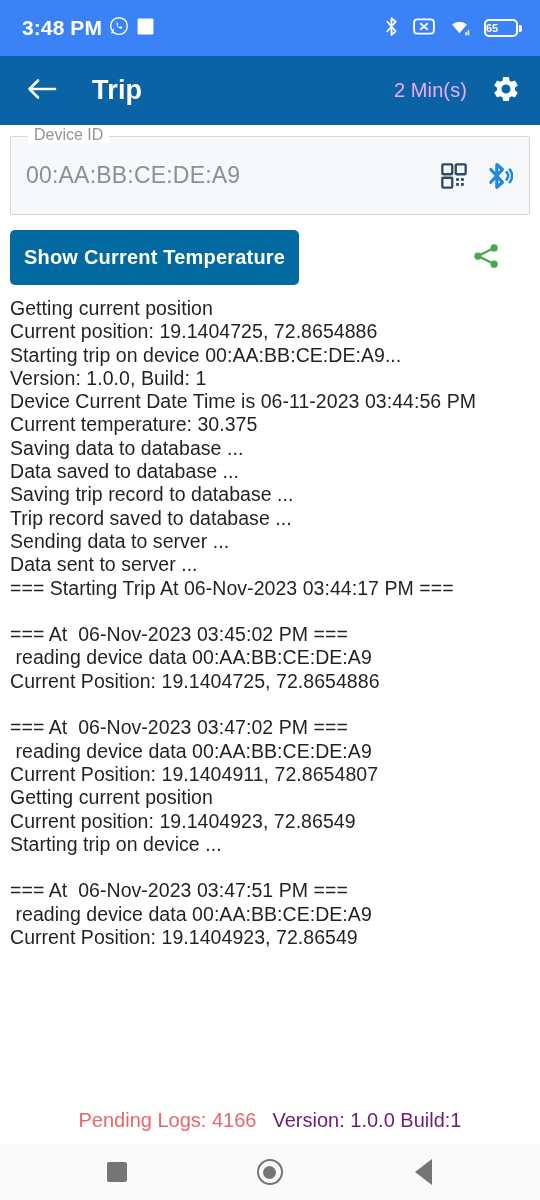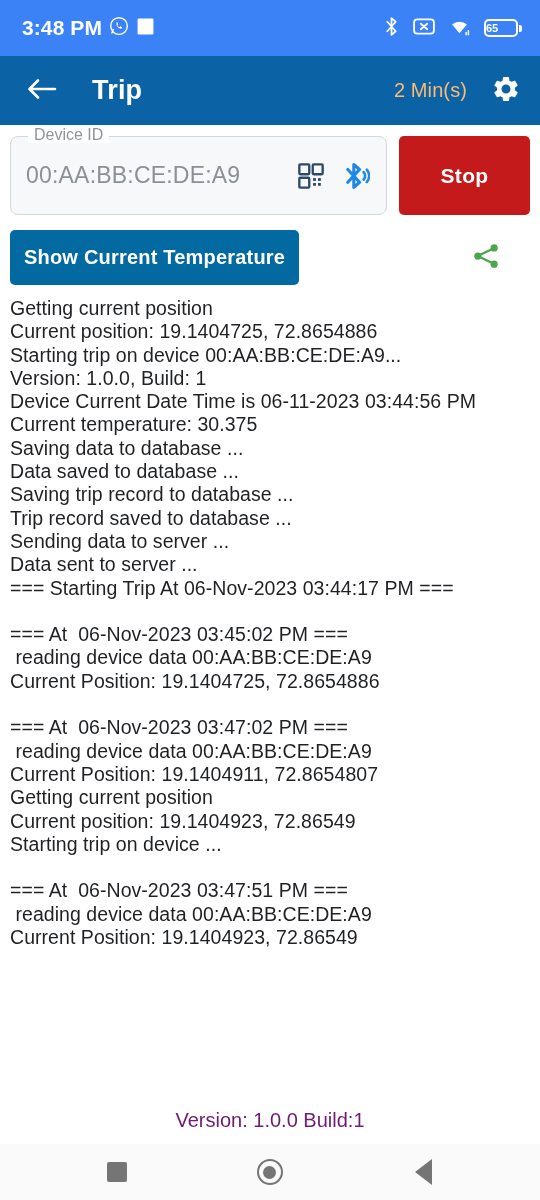--- a/index.html
+++ b/index.html
@@ -96,21 +96,21 @@
   }
   .app-title {
     color: #ffffff;
     font-size: 27px;
     font-weight: bold;
     margin-left: 32px;
     letter-spacing: 0.2px;
   }
   .app-bar-spacer { flex: 1 1 auto; }
   .timer-text {
-    color: #fdba74;
+    color: #f0abfc;
     font-size: 20px;
     margin-right: 22px;
     letter-spacing: 0.1px;
   }
   .gear-btn {
     width: 34px;
     height: 34px;
     display: flex;
     align-items: center;
     justify-content: center;
@@ -124,21 +124,21 @@
     padding: 11px 10px 0 10px;
     gap: 12px;
     flex: 0 0 auto;
   }
 
   .device-field {
     position: relative;
     flex: 1 1 auto;
     height: 79px;
     border: 1.6px solid #D3D8DD;
-    border-radius: 8px;
+    border-radius: 1px;
     background: #F6F8FA;
     display: flex;
     align-items: center;
     padding: 0 16px 0 15px;
   }
   .field-legend {
     position: absolute;
     top: -10px;
     left: 17px;
     background: #ffffff;
@@ -380,21 +380,20 @@
         </span>
         <span class="icon-btn">
           <svg width="28" height="30" viewBox="0 0 20 22">
             <path d="M4 6.2L12.6 15.6L8.4 19.4V2.6L12.6 6.2L4 15.6" fill="none" stroke="#1E88E5" stroke-width="2.3" stroke-linejoin="round" stroke-linecap="round"></path>
             <path d="M15.6 8.2a4 4 0 0 1 0 5.4" fill="none" stroke="#1E88E5" stroke-width="2" stroke-linecap="round"></path>
             <path d="M17.9 6.3a7 7 0 0 1 0 9.2" fill="none" stroke="#1E88E5" stroke-width="1.8" stroke-linecap="round"></path>
           </svg>
         </span>
       </span>
     </div>
-    <button class="stop-btn">Stop</button>
   </div>
 
   <div class="action-row">
     <button class="temp-btn">Show Current Temperature</button>
     <div class="action-spacer"></div>
     <div class="share-btn">
       <span>
         <svg width="30" height="30" viewBox="0 0 24 24">
           <circle cx="18.5" cy="5.5" r="2.9" fill="#4CA64C"></circle>
           <circle cx="5.5" cy="12" r="2.9" fill="#4CA64C"></circle>
@@ -430,20 +429,21 @@
 Getting current position
 Current position: 19.1404923, 72.86549
 Starting trip on device ...
 
 === At  06-Nov-2023 03:47:51 PM ===
  reading device data 00:AA:BB:CE:DE:A9
 Current Position: 19.1404923, 72.86549</div>
   </div>
 
   <div class="footer">
+    <span class="pending-logs">Pending Logs: 4166</span>
     <span class="version-text">Version: 1.0.0 Build:1</span>
   </div>
 
   <div class="nav-bar">
     <div class="nav-btn">
       <span class="nav-square"></span>
     </div>
     <div class="nav-btn">
       <span class="nav-circle">
         <span class="nav-circle-inner"></span>

